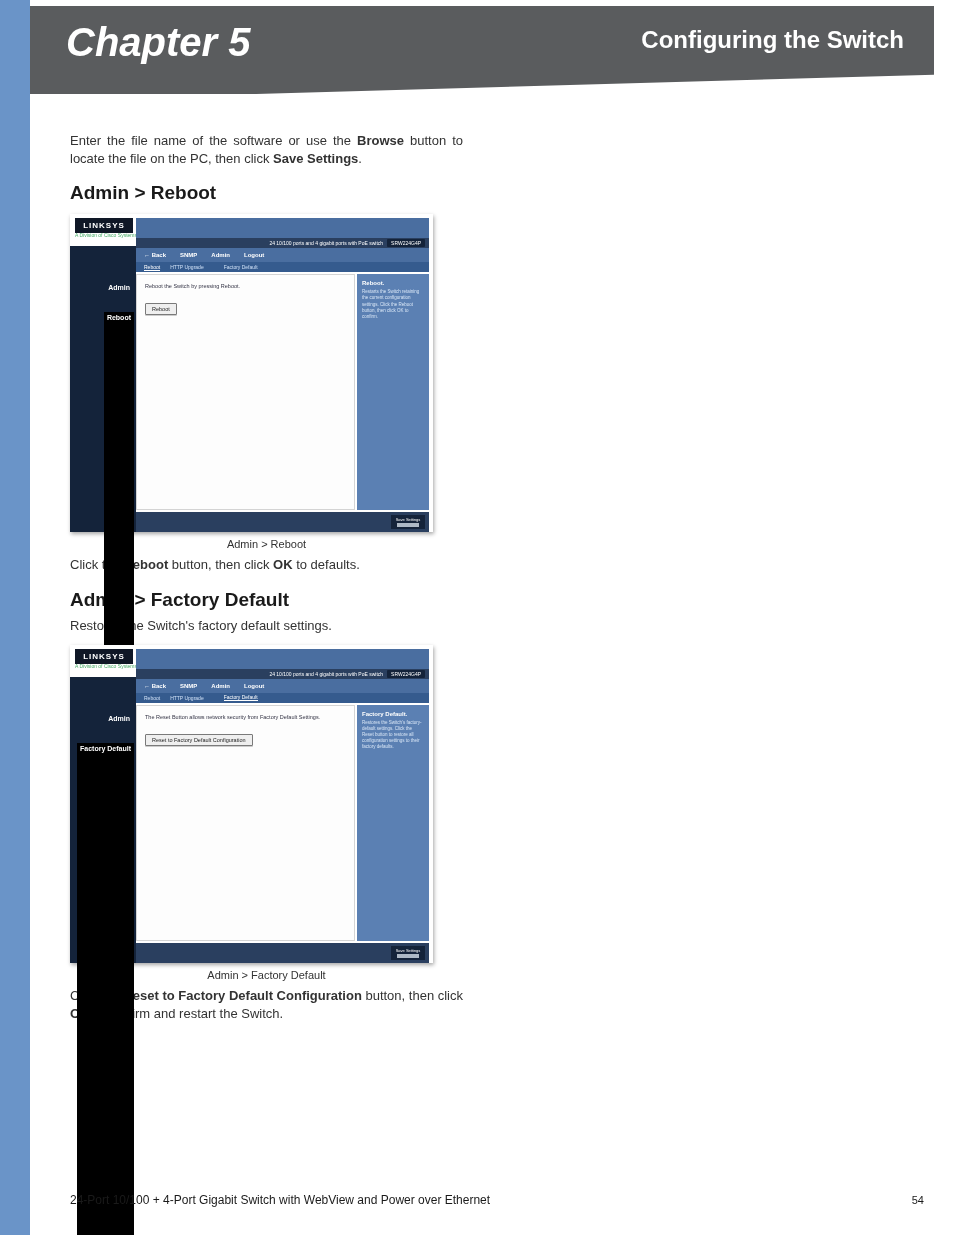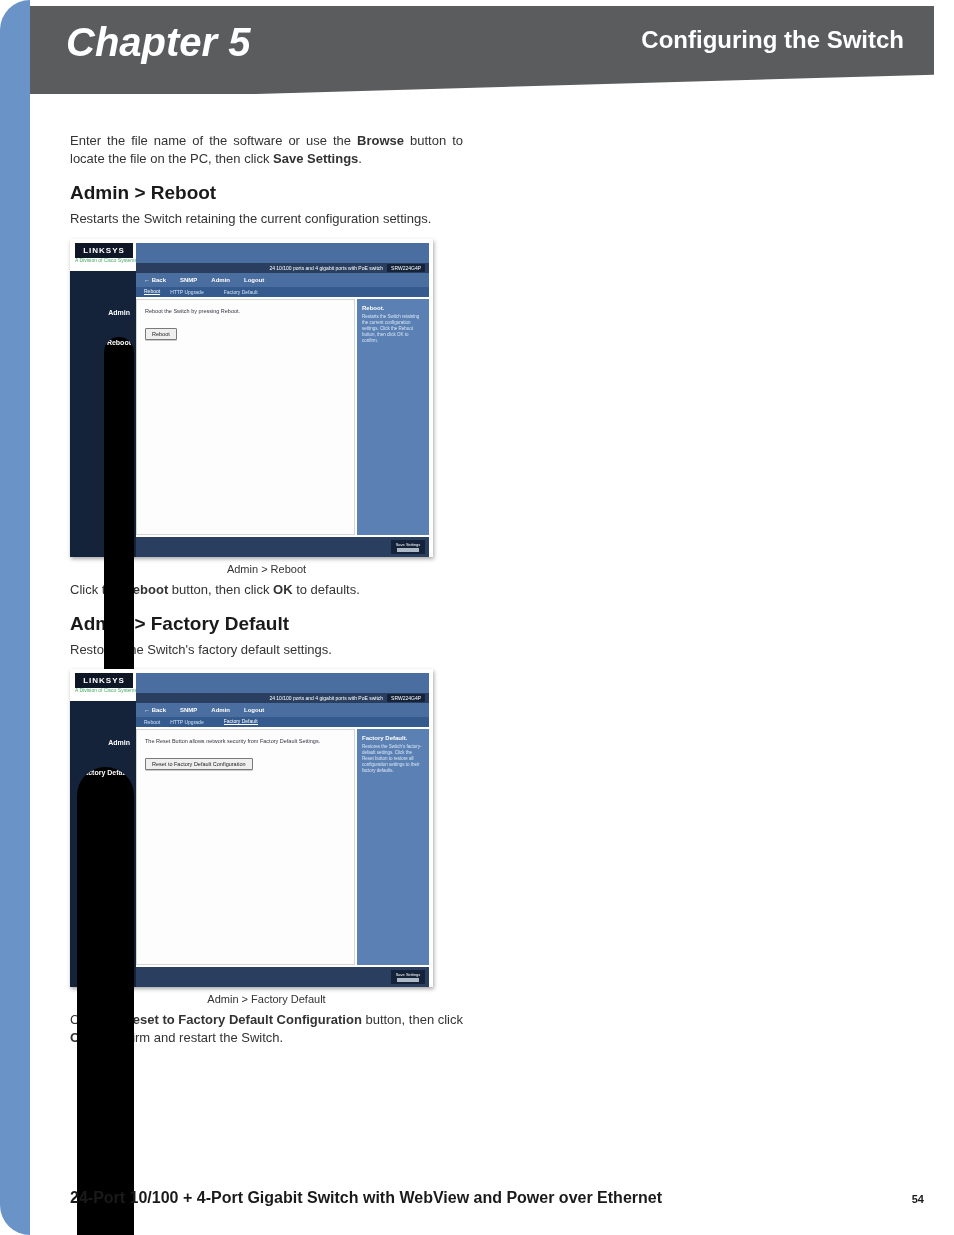--- a/index.html
+++ b/index.html
@@ -1,16 +1,16 @@
 <!DOCTYPE html>
 <html><head>
 <meta charset="utf-8">
 <style>
   html,body{margin:0;padding:0;background:#fff;font-family:"Segoe UI",Arial,Helvetica,sans-serif;color:#222;}
-  .page{width:954px;height:1235px;margin:0 auto;position:relative;background:#fff;overflow:hidden;border-radius:30px;}
+  .page{width:954px;height:1235px;margin:0 auto;position:relative;background:#fff;overflow:hidden;}
   .blue-rail{position:absolute;left:0;top:0;width:30px;height:100%;background:#6a94c8;}
   .header{position:absolute;left:30px;right:20px;top:6px;height:88px;}
   .header-bg{position:absolute;inset:0;background:#5a5c5e;
     clip-path:polygon(0 0,100% 0,100% 78%,25% 100%,0 100%);}
   .header .chapter{position:absolute;left:36px;top:14px;font-size:40px;font-weight:700;color:#fff;font-style:italic;font-family:"Myriad Pro","Segoe UI",Arial,sans-serif;}
   .header .crumb{position:absolute;right:30px;top:20px;font-size:24px;font-weight:700;color:#fff;font-family:"Myriad Pro","Segoe UI",Arial,sans-serif;}
   .content{position:absolute;left:70px;top:132px;width:840px;bottom:70px;}
   .columns{column-count:2;column-gap:54px;column-fill:auto;height:100%;}
   p{margin:0 0 10px 0;font-size:13px;line-height:1.4;color:#333;}
   .just{text-align:justify;}
@@ -38,22 +38,22 @@
   .s-help{position:absolute;right:4px;top:60px;width:72px;bottom:22px;background:#5b80b3;padding:6px 5px;box-sizing:border-box;}
   .s-help .ht{font-size:6px;color:#fff;font-weight:700;margin-bottom:3px;}
   .s-help .hd{font-size:4.5px;color:#d9e6f7;line-height:1.35;}
   .s-footer{position:absolute;left:66px;right:4px;bottom:0;height:20px;background:#2a3f5f;display:flex;justify-content:flex-end;align-items:center;padding-right:4px;}
   .s-save{width:34px;height:14px;background:#14233a;display:flex;flex-direction:column;justify-content:center;align-items:center;}
   .s-save span{font-size:4px;color:#fff;}
   .s-save .bar{width:22px;height:4px;background:#aeb9c6;margin-top:1px;}
   .s-text{font-size:5.5px;color:#334;}
   .s-btn{display:inline-block;border:1px solid #7a7a7a;background:#efefef;font-size:5.5px;padding:2px 6px;border-radius:1px;color:#222;box-shadow:0 1px 0 #ccc;}
   .footer{position:absolute;left:70px;right:30px;bottom:28px;display:flex;justify-content:space-between;align-items:baseline;}
-  .footer .ft{font-size:16px;font-weight:700;color:#1a1a1a;margin-top:16px;}
-  .footer .pn{font-size:11px;font-weight:700;color:#1a1a1a;padding-left:9px;}
+  .footer .ft{font-size:12px;font-weight:400;color:#1a1a1a;margin-top:16px;}
+  .footer .pn{font-size:11px;font-weight:400;color:#1a1a1a;padding-left:9px;}
 </style>
 </head>
 <body>
 
 <div class="page">
   <div class="blue-rail"></div>
 
   <div class="header">
     <div class="header-bg"></div>
     <div class="chapter">Chapter 5</div>
@@ -61,21 +61,20 @@
   </div>
 
   <div class="content">
     <div class="columns">
 
       <p class="just">
         <span>Enter the file name of the software or use the </span><b>Browse</b><span> button to locate the file on the PC, then click </span><b>Save Settings</b><span>.</span>
       </p>
 
       <h3>Admin &gt; Reboot</h3>
-      <p class="just">Restarts the Switch retaining the current configuration settings.</p>
 
       <div class="fig">
         <div class="shot">
           <div class="s-logo">LINKSYS</div>
           <div class="s-sub">A Division of Cisco Systems, Inc.</div>
           <div class="s-topblue"></div>
           <div class="s-prodstrip">
             <span>24 10/100 ports and 4 gigabit ports with PoE switch</span>
             <span class="model">SRW224G4P</span>
           </div>

